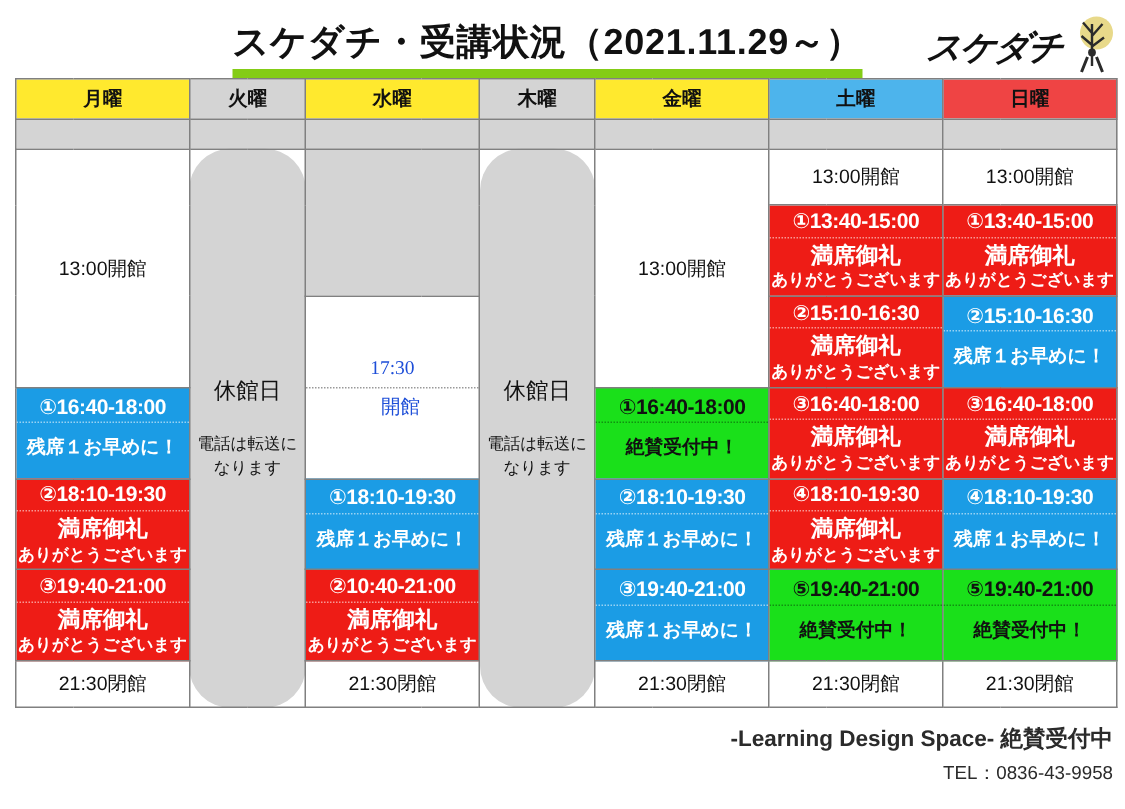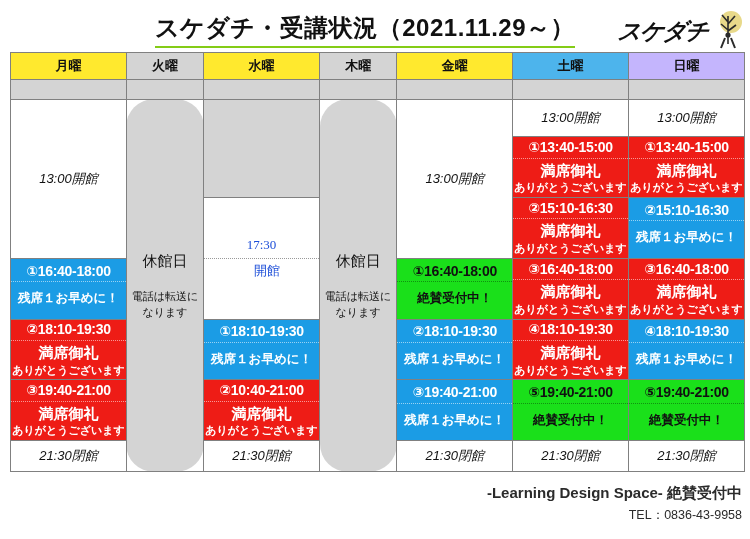--- a/index.html
+++ b/index.html
@@ -7,21 +7,21 @@
     width:750px;height:539px;background:#ffffff;
     font-family:"Liberation Sans","DejaVu Sans",sans-serif;
     color:#111;overflow:hidden;position:relative;
   }
   
   .title-bar{position:absolute;left:0;top:4px;width:750px;height:42px;}
   .title-text{
     position:absolute;left:155px;top:8px;
     font-size:24px;font-weight:bold;letter-spacing:.5px;
     color:#111;white-space:nowrap;
-    border-bottom:2px solid #84cc16;padding-bottom:2px;
+    border-bottom:6px solid #84cc16;padding-bottom:2px;
   }
   .logo{
     position:absolute;left:618px;top:6px;width:126px;height:42px;
   }
   .logo-text{
     position:absolute;left:0;top:6px;
     font-size:23px;font-weight:bold;font-style:italic;
     color:#111;letter-spacing:-1px;white-space:nowrap;
     transform:skewX(-6deg);
   }
@@ -38,40 +38,40 @@
     border:1px solid #808080;
     padding:0;vertical-align:middle;text-align:center;
     font-size:13px;
     margin-left:29px;
   }
   
   .hdr{height:24px;font-size:15px;font-weight:bold;color:#111;}
   .hdr-yellow{background:#ffe92e;}
   .hdr-grey{background:#d4d4d4;}
   .hdr-blue{background:#4db4ec;}
-  .hdr-pink{background:#c4b5fd;}
+  .hdr-pink{background:#ef4444;}
 
   .spacer-row td{height:18px;background:#d4d4d4;border-top:1px solid #808080;}
 
   .grey{background:#d4d4d4;}
   .white{background:#ffffff;}
   .red{background:#ee1c16;}
   .blue{background:#1b9ce5;}
   .green{background:#1ae01a;}
 
   
   .closed{
     background:#d4d4d4;color:#111;
     font-size:14px;line-height:1.45;border-radius:28px;
   }
   .closed .big{font-size:15px;display:block;margin-bottom:18px;}
   .closed .small{font-size:11px;display:block;line-height:1.45;}
 
   
-  .opencell{font-size:15px;color:#111;background:#ffffff;font-style:italic;}
+  .opencell{font-size:15px;color:#111;background:#ffffff;}
   .opencell-2l{font-size:15px;color:#1d4ed8;background:#ffffff;line-height:1.9;font-family:Liberation Serif, serif;}
   .opencell-2l .l1{display:block;border-bottom:1px dotted #999;}
   .opencell-2l .l2{display:block;padding-left:11px;}
 
   
   .slot{line-height:1.25;padding:3px 0 4px 0;}
   .slot .time{
     display:block;font-size:14px;font-weight:bold;color:#ffffff;
     letter-spacing:-.3px;white-space:nowrap;
     border-bottom:1px dotted rgba(255,255,255,.55);

